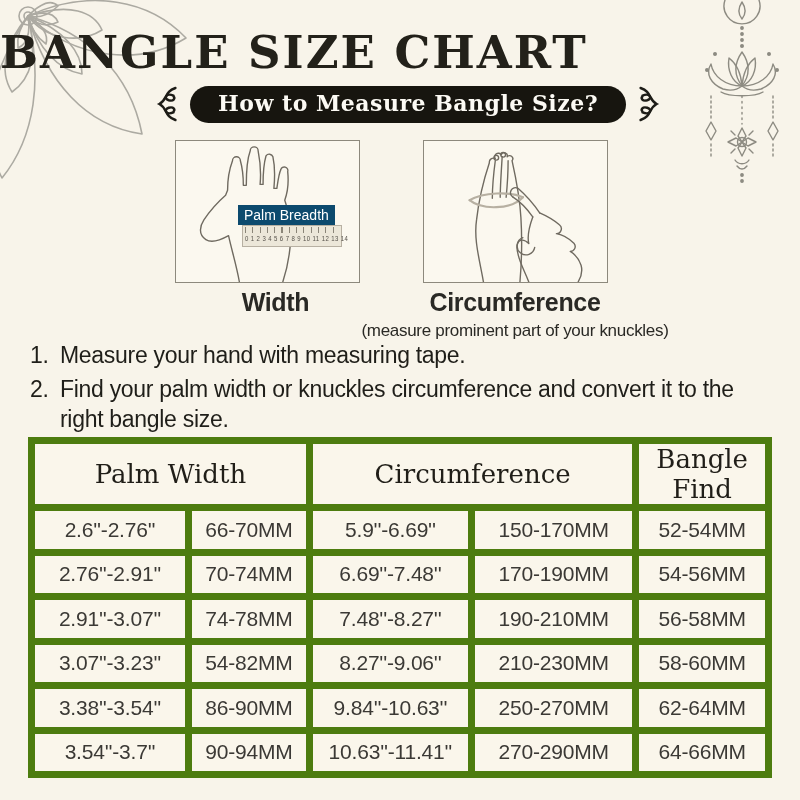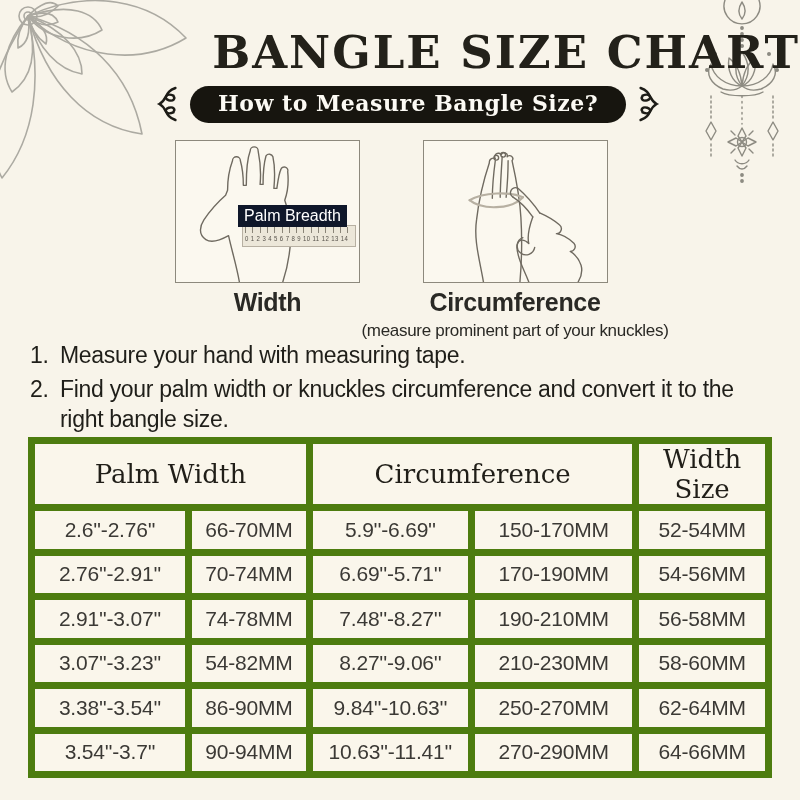--- a/index.html
+++ b/index.html
@@ -8,21 +8,21 @@
     background:#f8f4ea;
     font-family:"Liberation Sans",sans-serif;
     color:#26241c;
   }
   
   .mandala{position:absolute;left:-10px;top:-14px;width:244px;height:224px;}
   .lotus{position:absolute;left:685px;top:0;width:115px;height:195px;}
   
   .title{
     position:absolute;top:26px;left:0;width:100%;
-    text-align:right;
+    text-align:left;
     font-family:"DejaVu Serif",serif;
     font-size:45px;font-weight:700;letter-spacing:2px;
     color:#23211a;white-space:nowrap;
   }
   
   .badge-row{
     position:absolute;top:84px;left:0;width:100%;
     display:flex;align-items:center;justify-content:center;gap:8px;padding-left:8px;
   }
   .badge{
@@ -37,44 +37,44 @@
   .flourish.right{transform:scaleX(-1);}
   
   .illus-box{
     position:absolute;top:140px;width:185px;height:143px;
     background:#fbf8ef;border:1px solid #8d897d;box-sizing:border-box;
   }
   .illus-box.left{left:175px;}
   .illus-box.right{left:423px;}
   .illus-box svg{position:absolute;left:0;top:0;width:100%;height:100%;}
   .ruler{
-    position:absolute;left:66px;top:84px;width:114px;height:22px;
+    position:absolute;left:66px;top:84px;width:100px;height:22px;
     background:#ece7d9;border:1px solid #b7b0a2;box-sizing:border-box;
   }
   .ruler::before{
     content:"";position:absolute;top:1px;left:2px;right:2px;height:6px;
     background:repeating-linear-gradient(90deg,#8a8578 0 1px,transparent 1px 7.3px);
   }
   .ruler-nums{
     position:absolute;top:8px;left:2px;
     font-size:7.5px;color:#55514a;white-space:nowrap;
     letter-spacing:0.5px;
     transform:scaleX(0.8);transform-origin:left center;
   }
   .palm-label{
     position:absolute;left:62px;top:64px;
-    background:#0f172a;color:#ffffff;
-    font-size:16px;padding:2px 6px;white-space:nowrap;
+    background:#0c4a6e;color:#ffffff;
+    font-size:14px;padding:2px 6px;white-space:nowrap;
   }
   
   .caption{
     position:absolute;top:288px;text-align:center;
     font-size:25px;font-weight:700;color:#2a2925;letter-spacing:-0.3px;
   }
-  .caption.width{left:175px;width:185px;}
+  .caption.width{left:183px;width:185px;}
   .caption.circ{left:355px;width:320px;}
   .subcaption{font-size:17px;font-weight:400;margin-top:4px;letter-spacing:-0.3px;}
   
   .instructions{
     position:absolute;left:30px;top:340px;width:740px;
     list-style:none;margin:0;padding:0;
     font-size:23px;line-height:30px;color:#1f1e19;letter-spacing:-0.3px;
   }
   .instructions li{display:flex;margin-bottom:4px;}
   .instructions .num{flex:none;width:30px;}
@@ -225,35 +225,35 @@
     <col style="width:21.3%">
       <col style="width:16.4%">
     <col style="width:22.0%">
       <col style="width:22.3%">
     <col style="width:18.0%">
   </colgroup>
   <thead>
     <tr>
       <th colspan="2">Palm Width</th>
       <th colspan="2">Circumference</th>
-      <th>Width Size</th>
+      <th>Bangle Find</th>
     </tr>
   </thead>
   <tbody>
       <tr>
         <td>2.6''-2.76''</td>
         <td>66-70MM</td>
         <td>5.9''-6.69''</td>
         <td>150-170MM</td>
         <td>52-54MM</td>
       </tr>
       <tr>
         <td>2.76''-2.91''</td>
         <td>70-74MM</td>
-        <td>6.69''-5.71''</td>
+        <td>6.69''-7.48''</td>
         <td>170-190MM</td>
         <td>54-56MM</td>
       </tr>
       <tr>
         <td>2.91''-3.07''</td>
         <td>74-78MM</td>
         <td>7.48''-8.27''</td>
         <td>190-210MM</td>
         <td>56-58MM</td>
       </tr>

